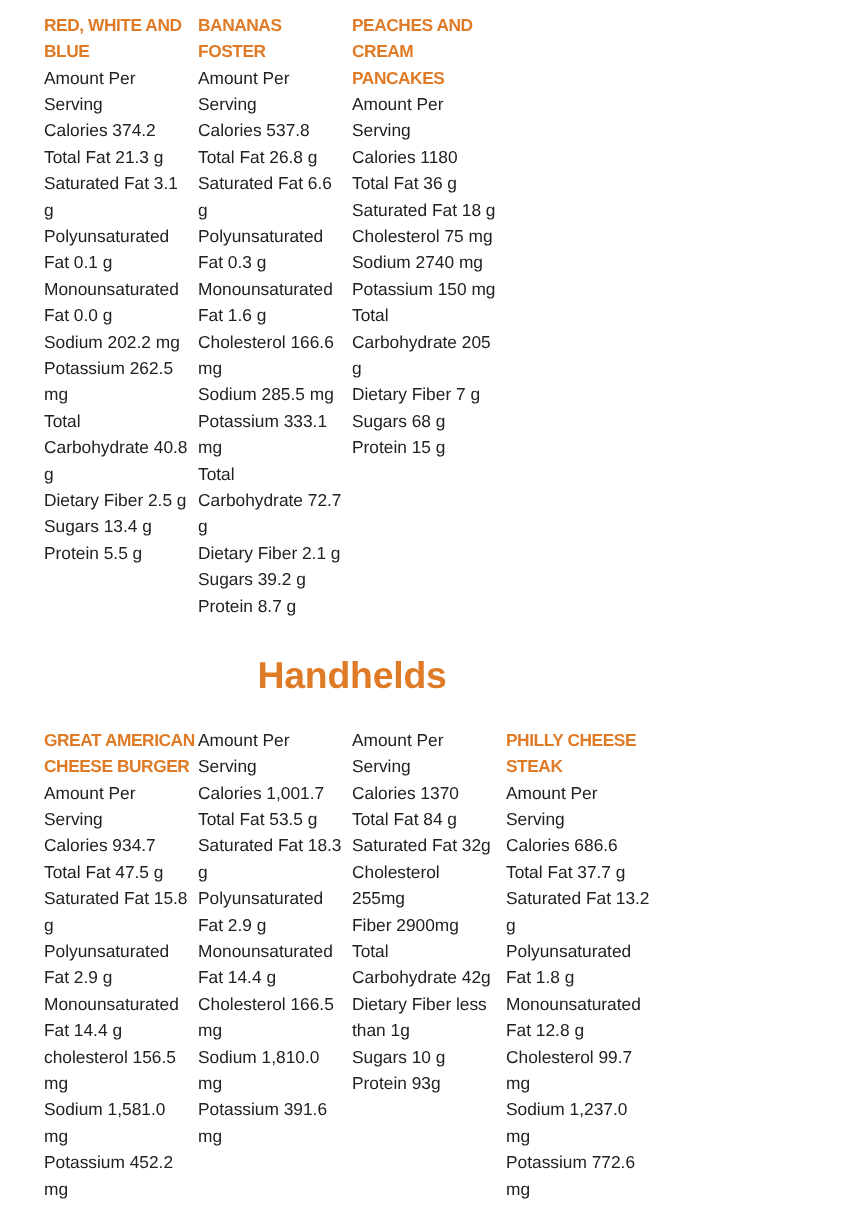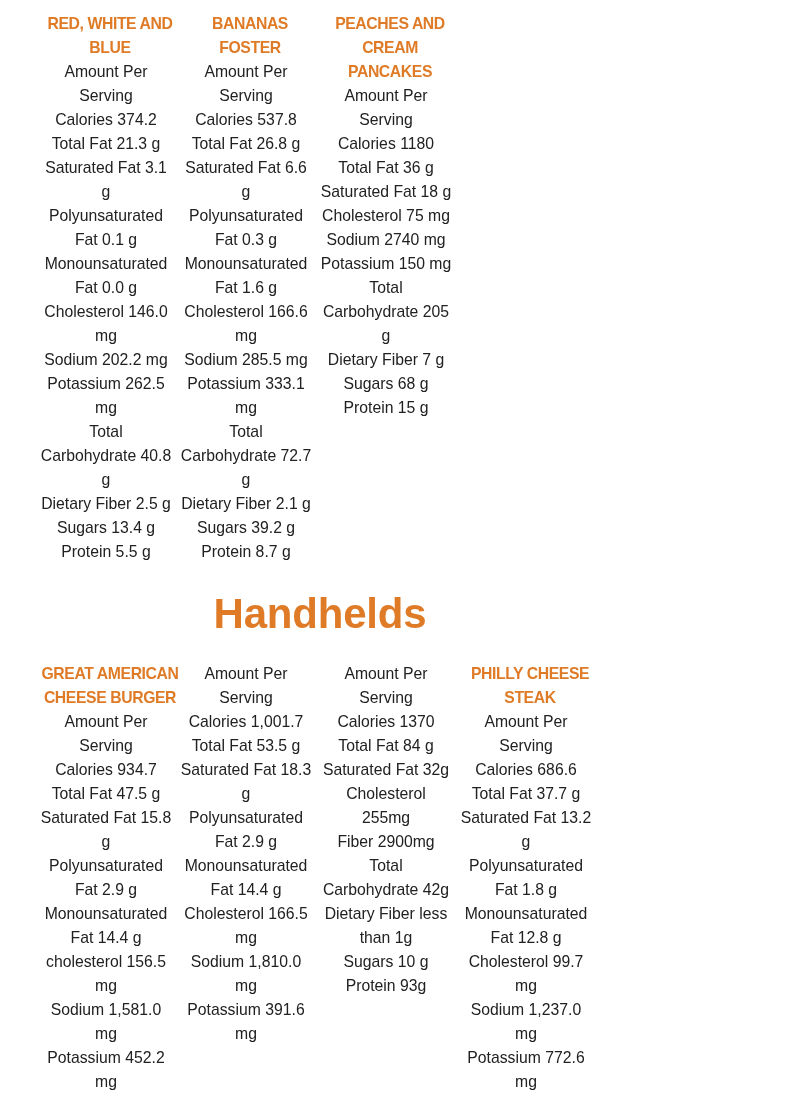--- a/index.html
+++ b/index.html
@@ -14,56 +14,55 @@
     font-size: 15.75px;
     line-height: 24px;
   }
   .page { padding: 12px 0 0 40px; }
   .menu-section { display: block; }
   .items-grid {
     display: grid;
     grid-template-columns: repeat(4, 140px);
     align-items: start;
   }
-  .item { padding-right: 8px; text-align: center; }
+  .item { padding-right: 8px; }
   .item-title {
     font-weight: 700;
     color: var(--accent, #df7b27);
     letter-spacing: -0.4px;
     margin-right: -8px;
     font-size: 15.75px;
     line-height: 24px;
   }
   .fact { font-size: 15.75px; line-height: 24px; }
   .section-heading {
     width: 560px;
     text-align: center;
     font-weight: 700;
     color: var(--accent, #df7b27);
-    font-size: 42px;
+    font-size: 34px;
     line-height: 40px;
     margin: 30px 0 28px 0;
     letter-spacing: -0.2px;
   }
 </style>
 </head>
 <body style="background: rgb(255, 255, 255); color: rgb(33, 33, 33);">
 
 <div class="page" id="content-root">
     <section class="menu-section">
       <div class="items-grid">
         <div class="item">
           <div class="item-title">RED, WHITE AND BLUE</div>
           <div class="fact">Amount Per Serving</div>
           <div class="fact">Calories 374.2</div>
           <div class="fact">Total Fat 21.3 g</div>
           <div class="fact">Saturated Fat 3.1 g</div>
           <div class="fact">Polyunsaturated Fat 0.1 g</div>
           <div class="fact">Monounsaturated Fat 0.0 g</div>
-          <div class="fact">Cholesterol 146.0 mg</div>
           <div class="fact">Sodium 202.2 mg</div>
           <div class="fact">Potassium 262.5 mg</div>
           <div class="fact">Total Carbohydrate 40.8 g</div>
           <div class="fact">Dietary Fiber 2.5 g</div>
           <div class="fact">Sugars 13.4 g</div>
           <div class="fact">Protein 5.5 g</div>
         </div>
         <div class="item">
           <div class="item-title">BANANAS FOSTER</div>
           <div class="fact">Amount Per Serving</div>

